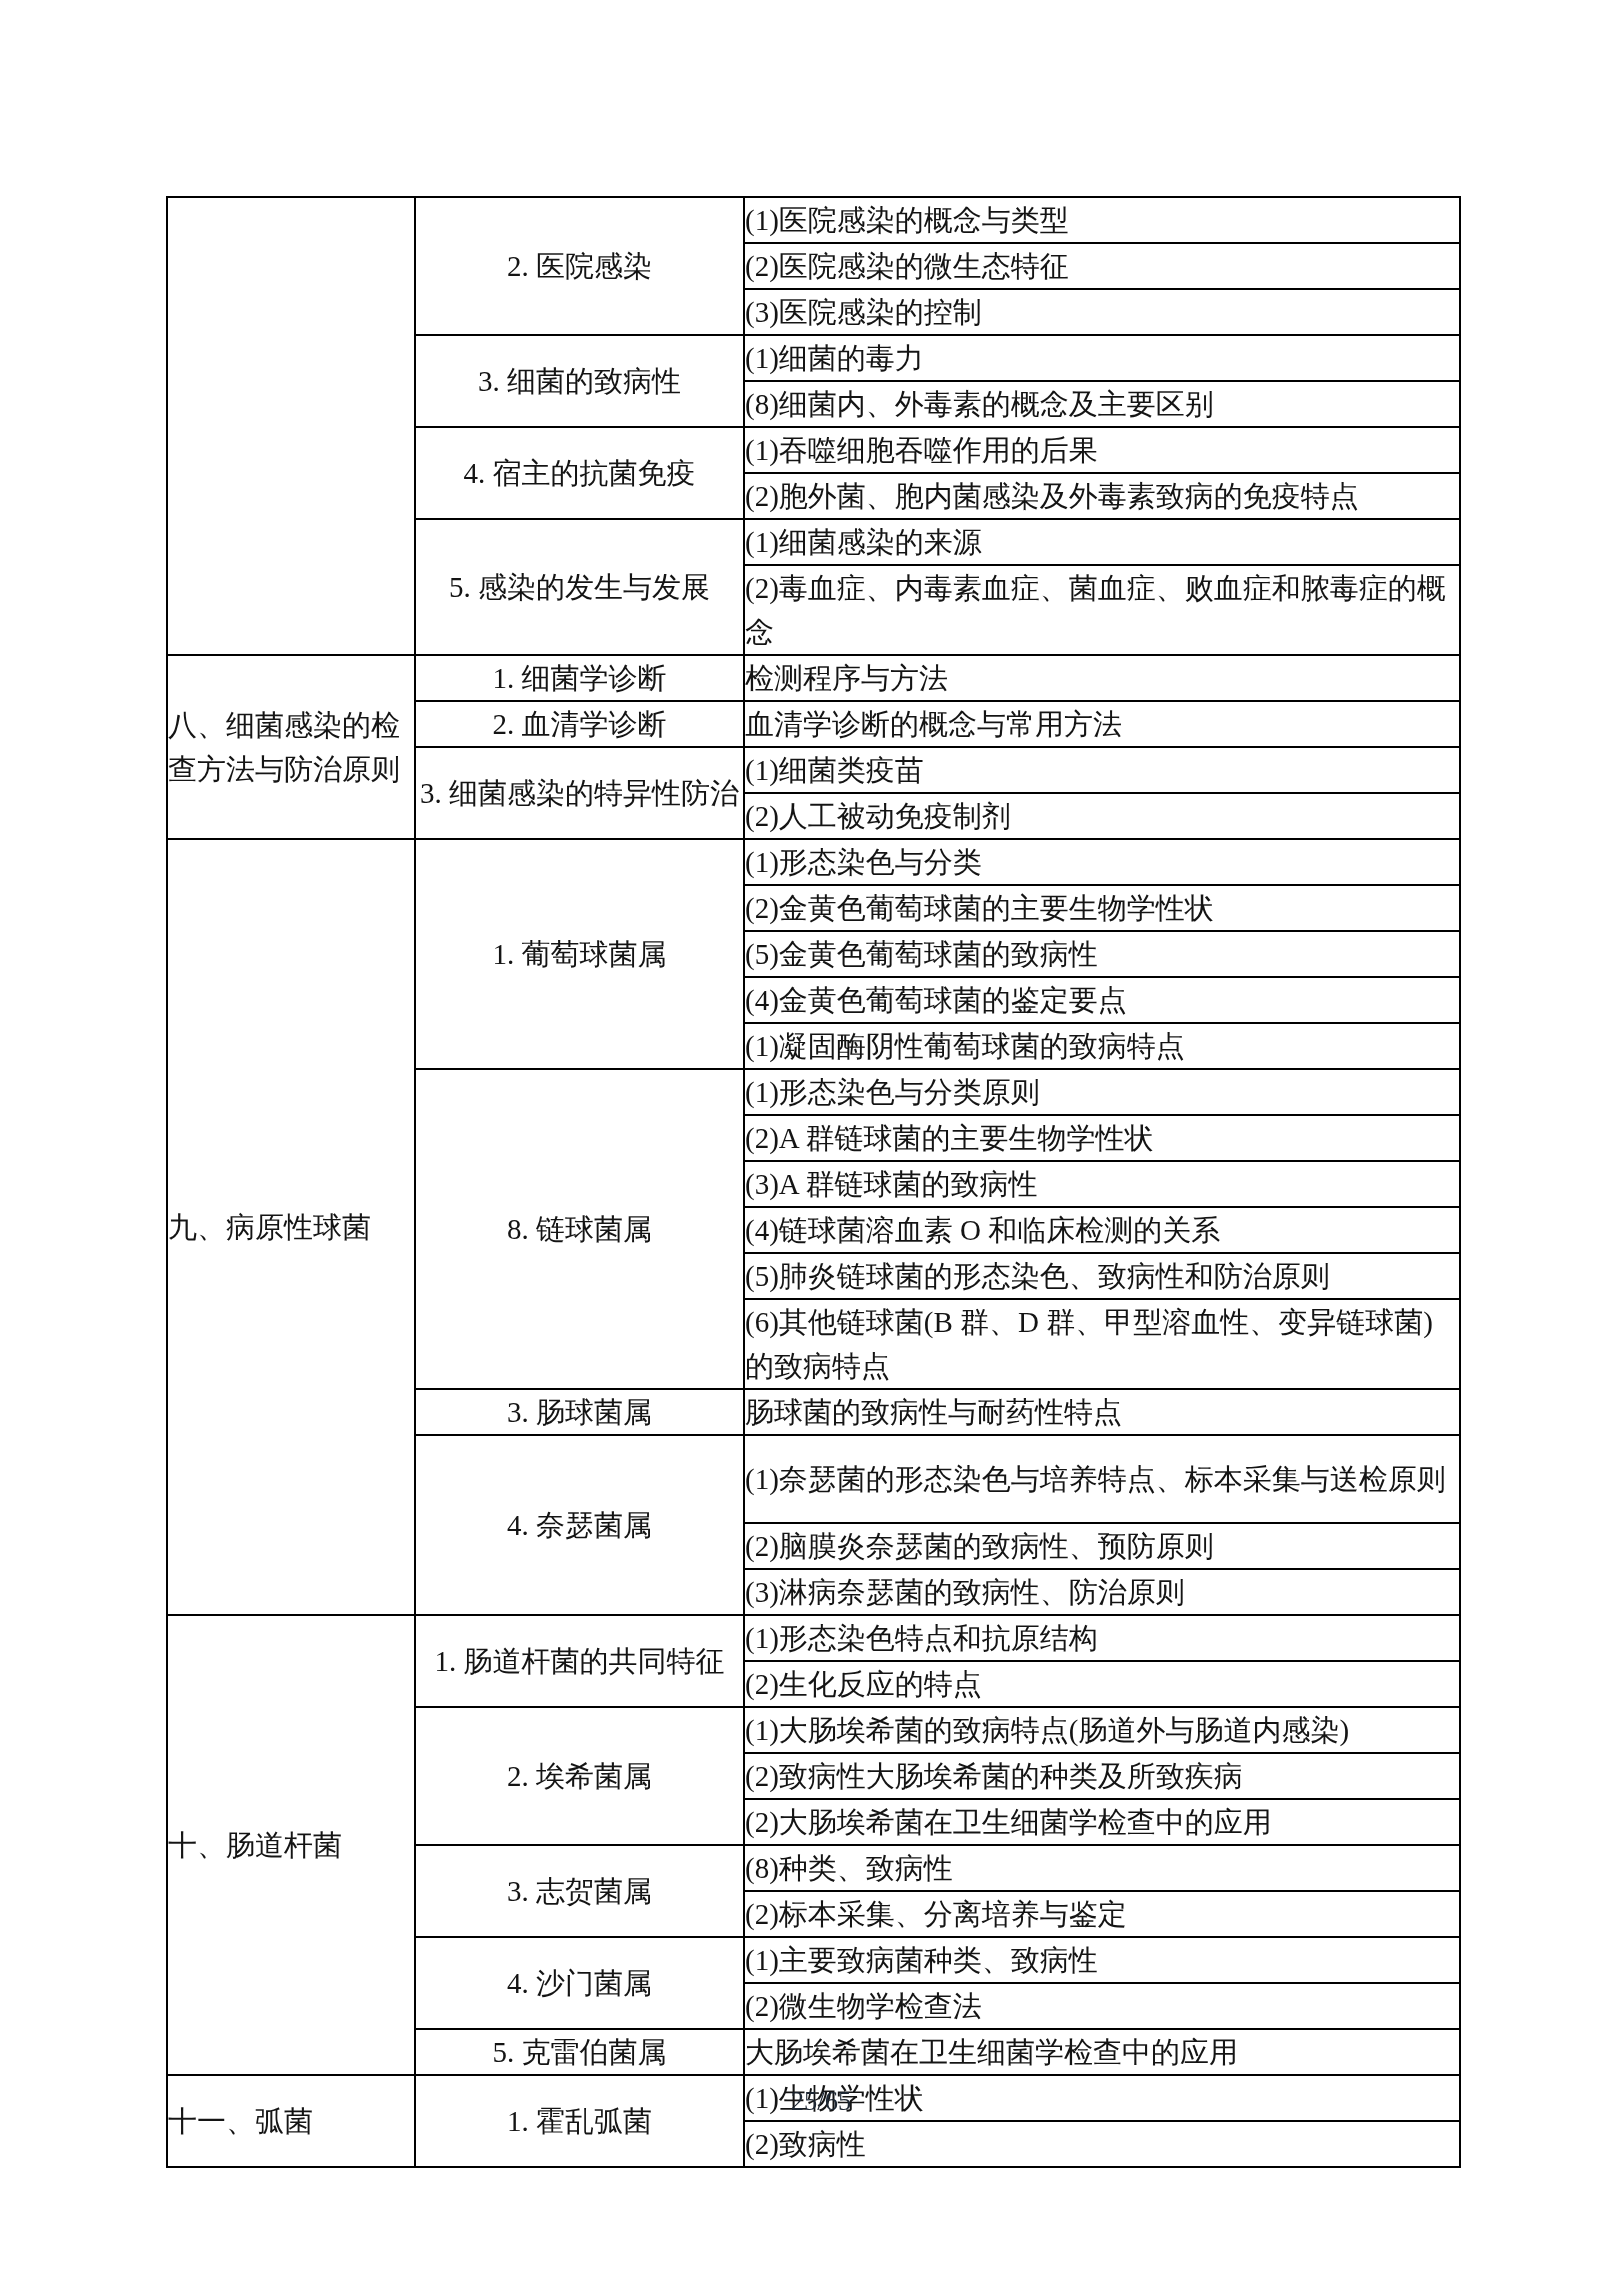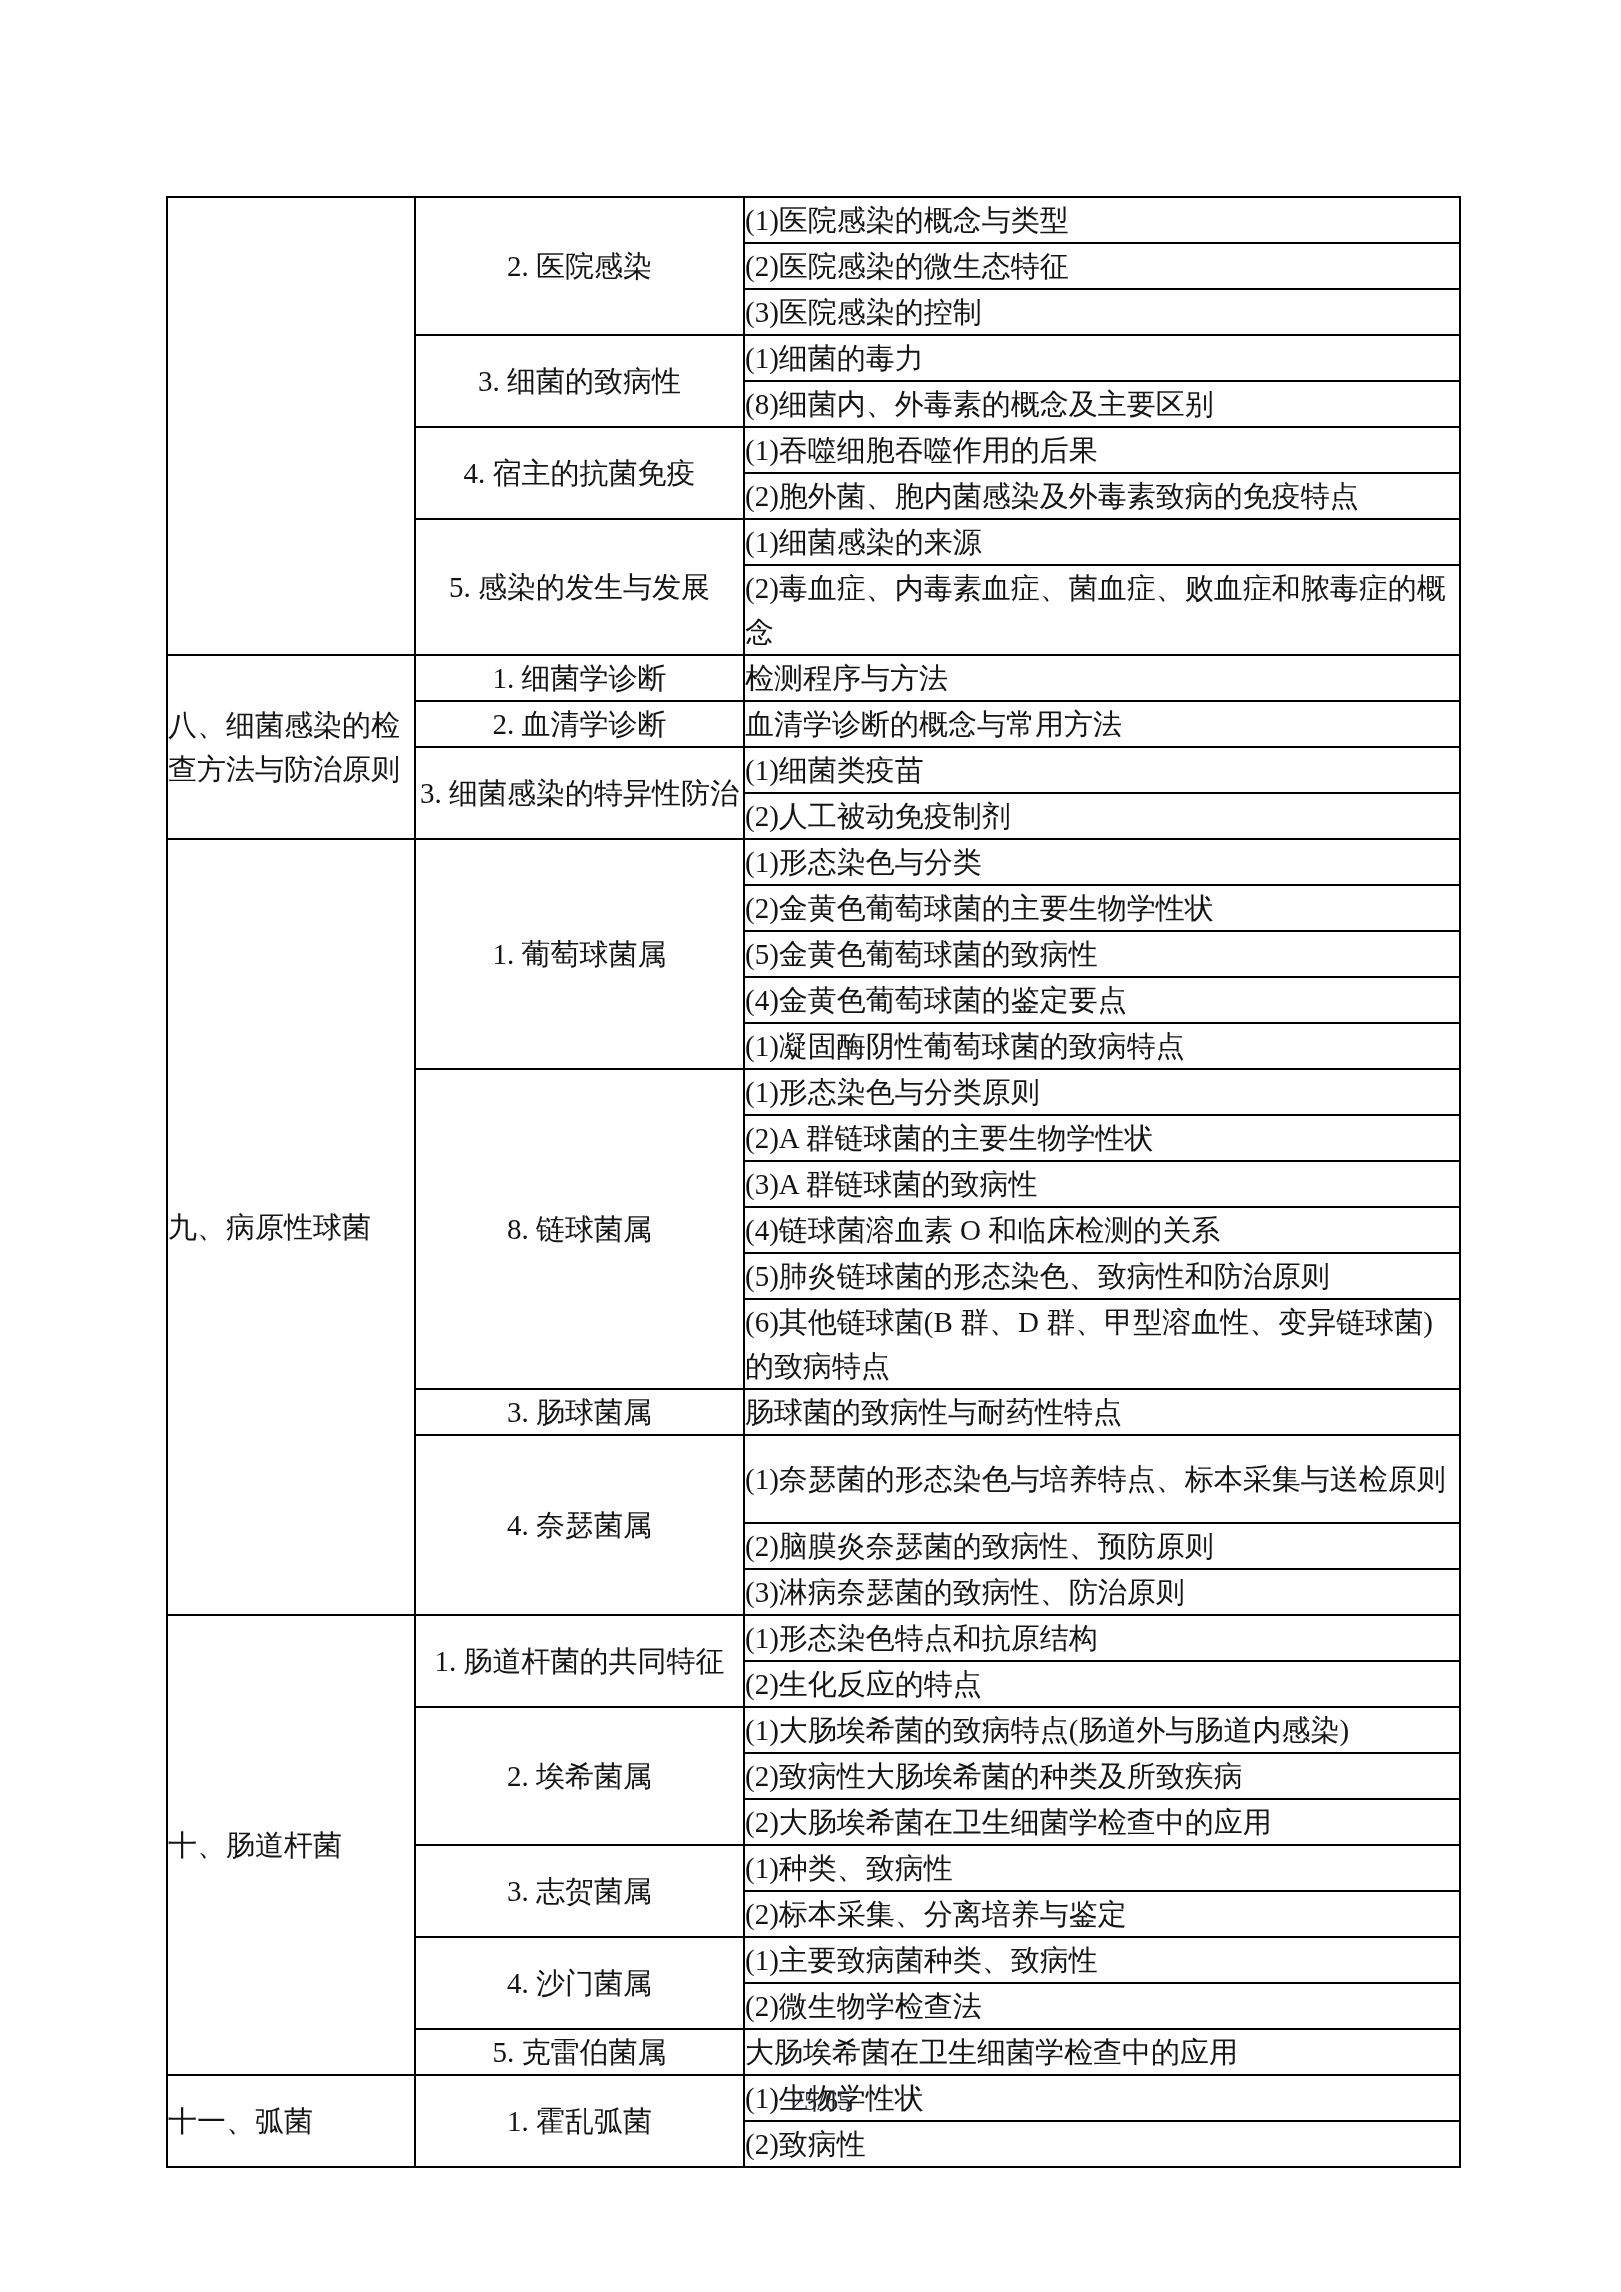--- a/index.html
+++ b/index.html
@@ -167,21 +167,21 @@
         <td class="c3">(1)大肠埃希菌的致病特点(肠道外与肠道内感染)</td>
       </tr>
       <tr class="r">
           <td class="c3">(2)致病性大肠埃希菌的种类及所致疾病</td>
         </tr>
       <tr class="r">
           <td class="c3">(2)大肠埃希菌在卫生细菌学检查中的应用</td>
         </tr>
       <tr class="r">
         <td class="c2" rowspan="2">3. 志贺菌属</td>
-        <td class="c3">(1)种类、致病性</td>
+        <td class="c3">(8)种类、致病性</td>
       </tr>
       <tr class="r">
           <td class="c3">(2)标本采集、分离培养与鉴定</td>
         </tr>
       <tr class="r">
         <td class="c2" rowspan="2">4. 沙门菌属</td>
         <td class="c3">(1)主要致病菌种类、致病性</td>
       </tr>
       <tr class="r">
           <td class="c3">(2)微生物学检查法</td>

